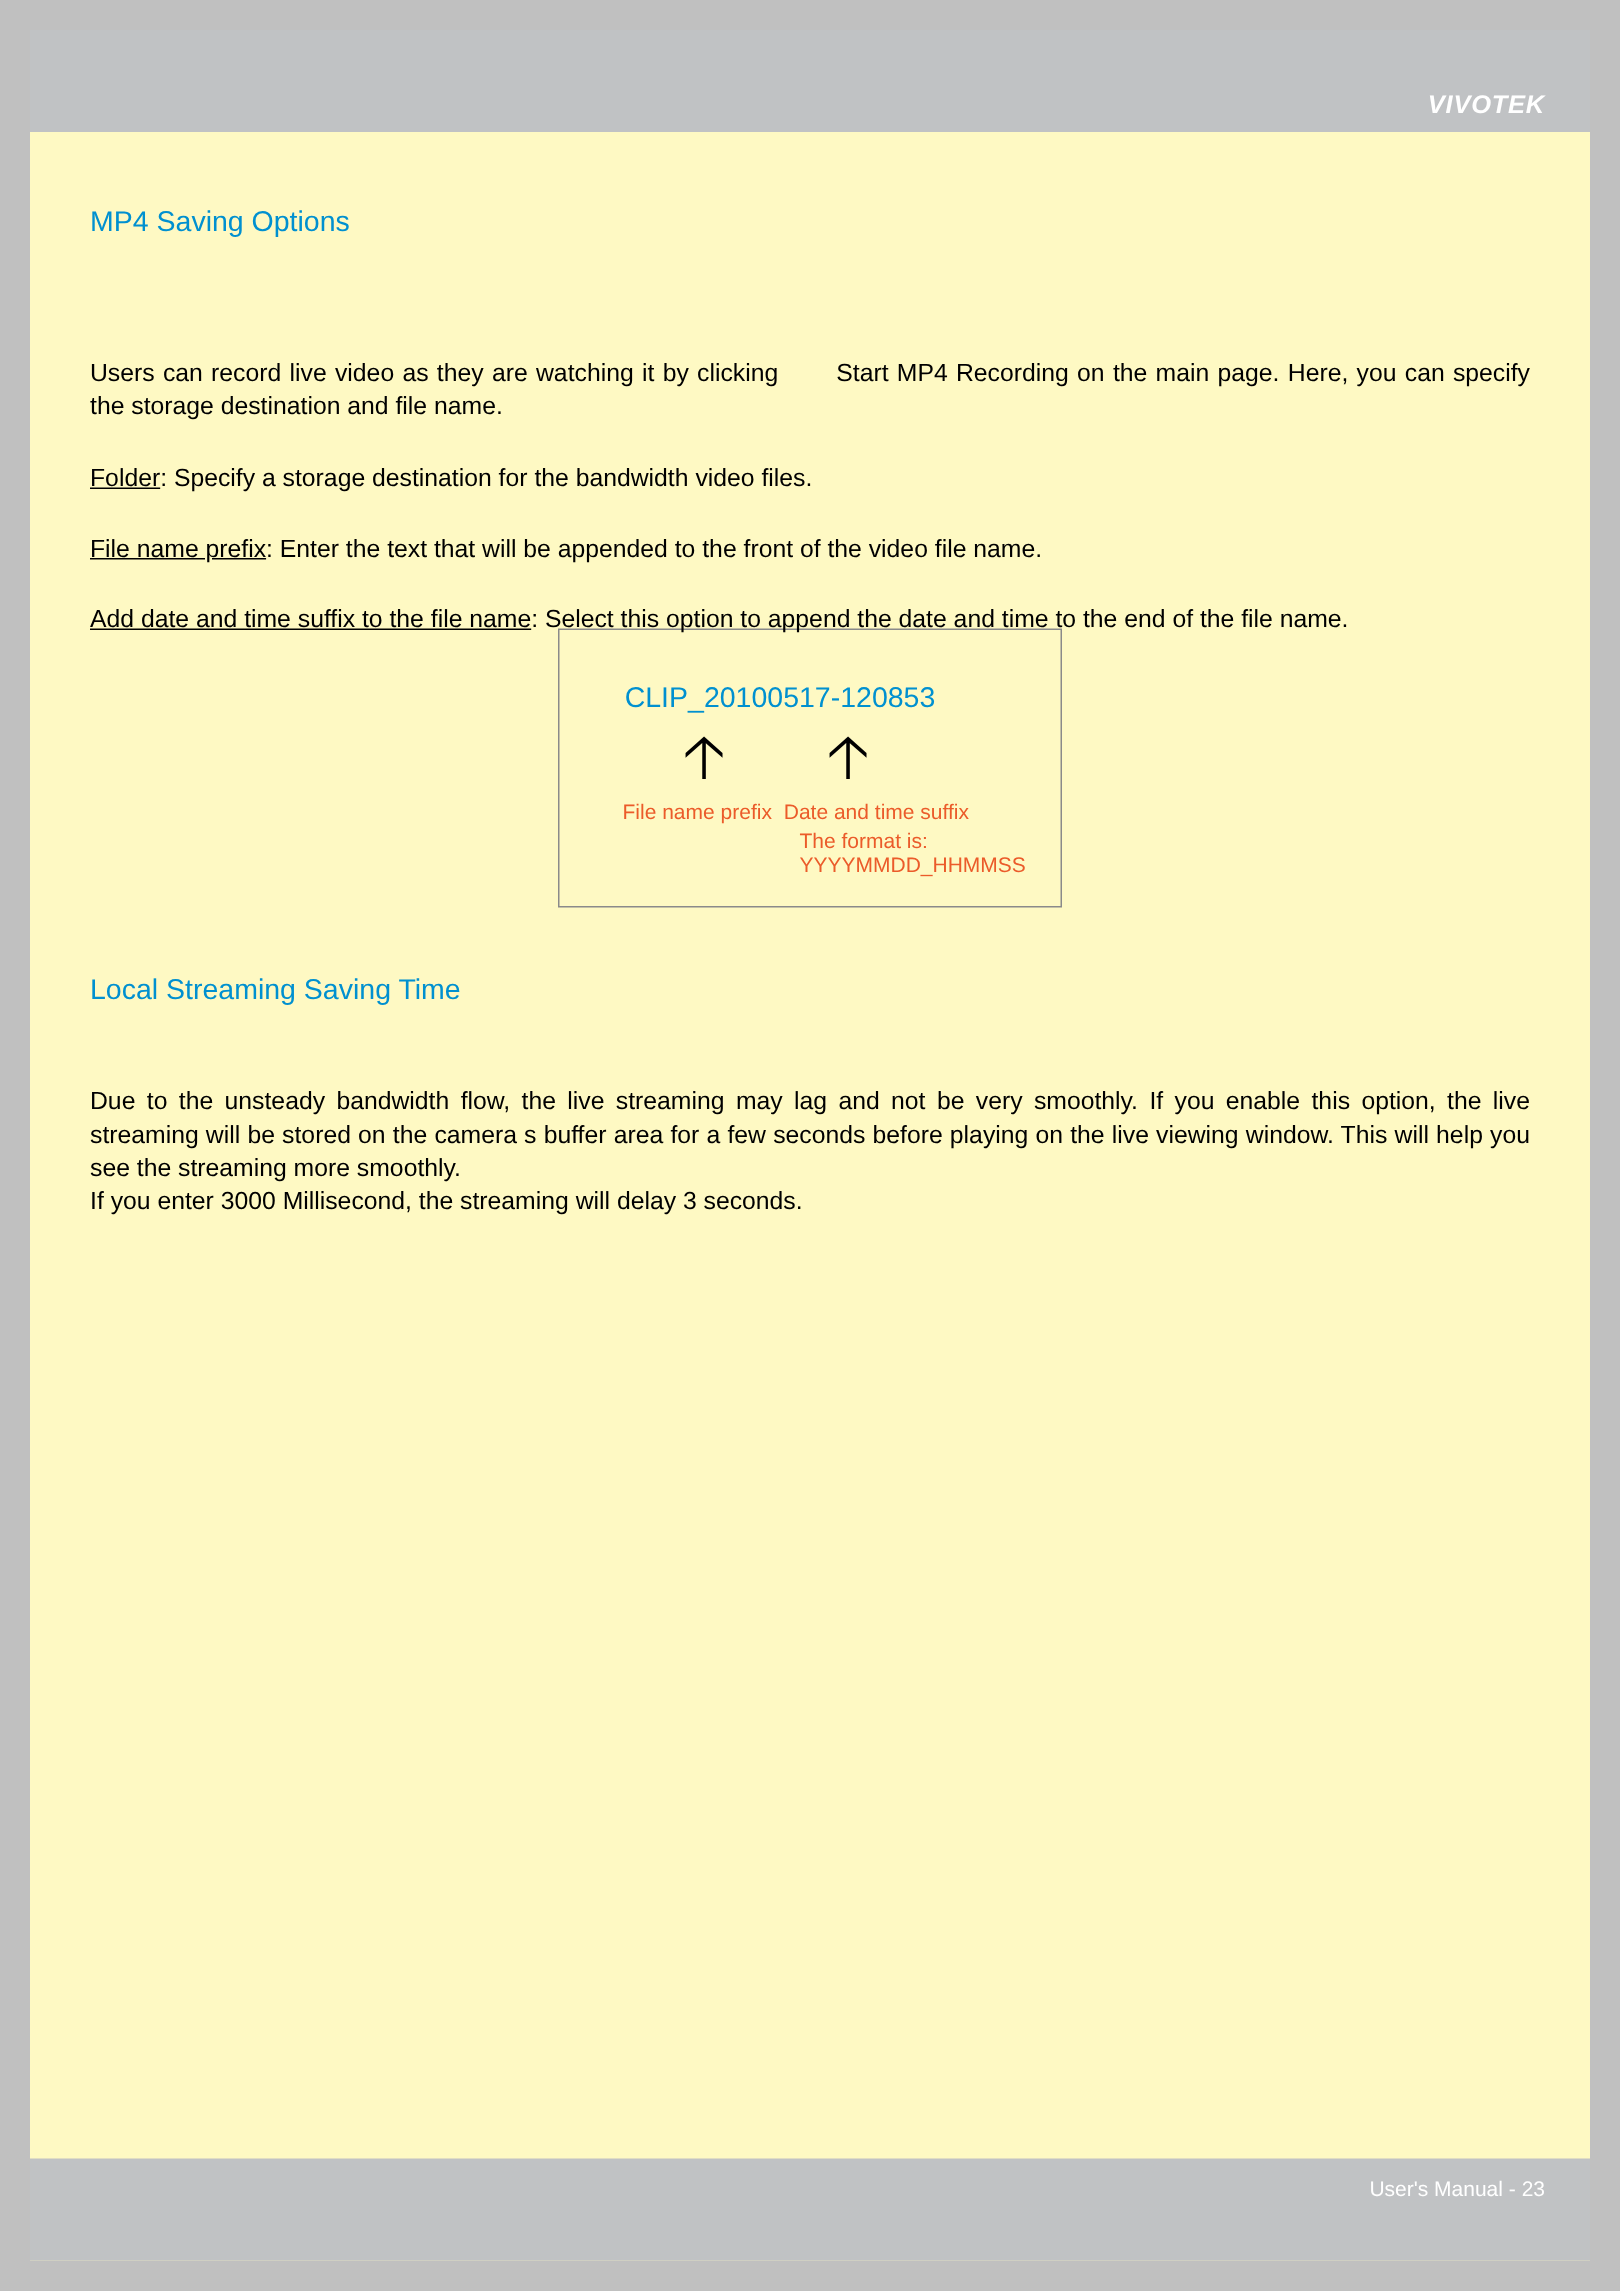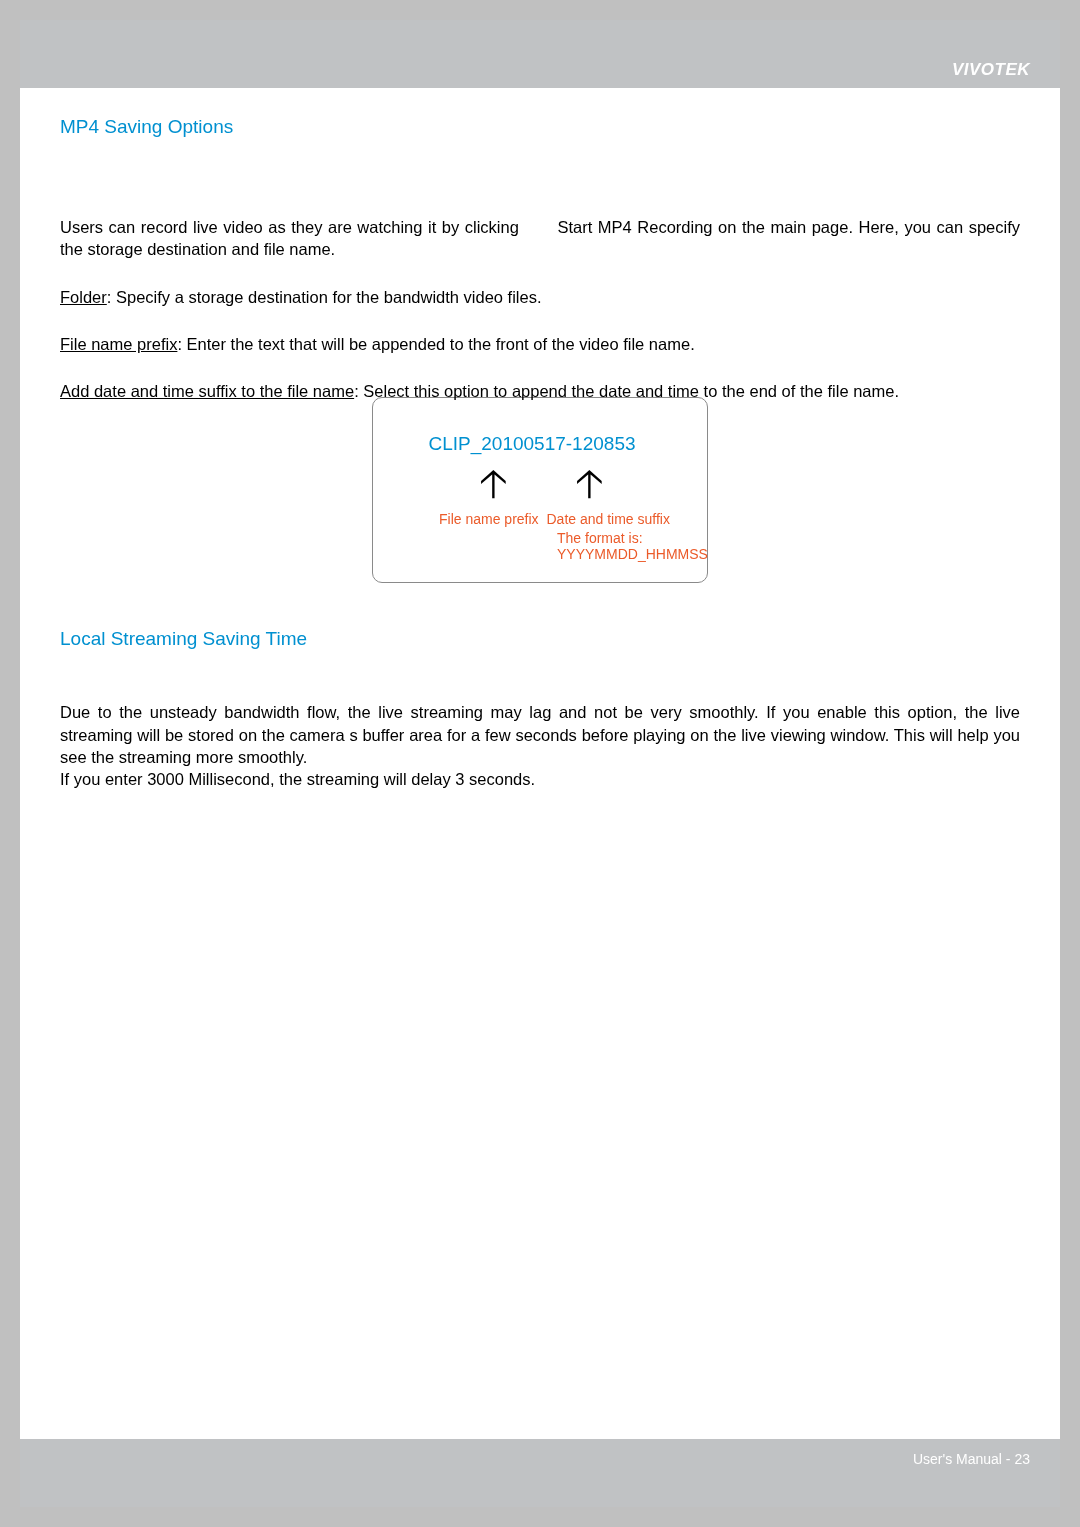--- a/index.html
+++ b/index.html
@@ -8,21 +8,21 @@
       box-sizing: border-box;
     }
     body {
       background: #c0c0c0;
       font-family: Arial, Helvetica, sans-serif;
       width: 1080px;
       height: 1527px;
       padding: 20px;
     }
     .page {
-      background: #ffffff;
+      background: #fef9c3;
       width: 100%;
       height: 100%;
       position: relative;
     }
     .header-band {
       height: 68px;
       background: #c0c2c4;
       position: relative;
     }
     .brand {
@@ -35,21 +35,21 @@
       font-size: 17px;
       letter-spacing: 0.5px;
     }
     .content {
       padding: 0 40px;
     }
     .section-heading {
       color: #0090d0;
       font-size: 19px;
       font-weight: normal;
-      margin-top: 28px;
+      margin-top: 50px;
       margin-bottom: 20px;
     }
     .body-text {
       font-size: 16.5px;
       color: #000000;
       line-height: 1.35;
       margin-top: 78px;
       text-align: justify;
     }
     .body-text-folder {
@@ -71,22 +71,22 @@
       margin-top: 25px;
     }
     .underline {
       text-decoration: underline;
     }
     .diagram-box {
       width: 336px;
       margin: 0 auto;
       margin-top: -5px;
       border: 1px solid #8a8a8a;
-      border-radius: 10px;
-      padding: 35px 30px 20px 44px;
+      border-radius: 0;
+      padding: 35px 30px 20px 20px;
       text-align: left;
     }
     .example-text {
       color: #0090d0;
       font-size: 19px;
       text-align: center;
       margin-left: -30px;
     }
     .arrows-row {
       margin-top: 8px;

